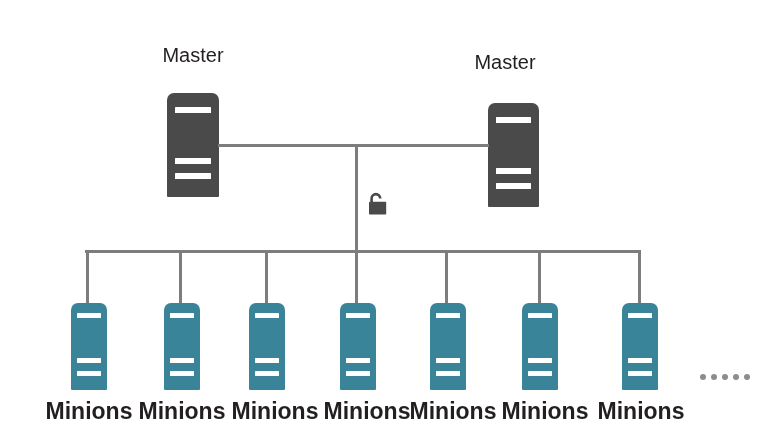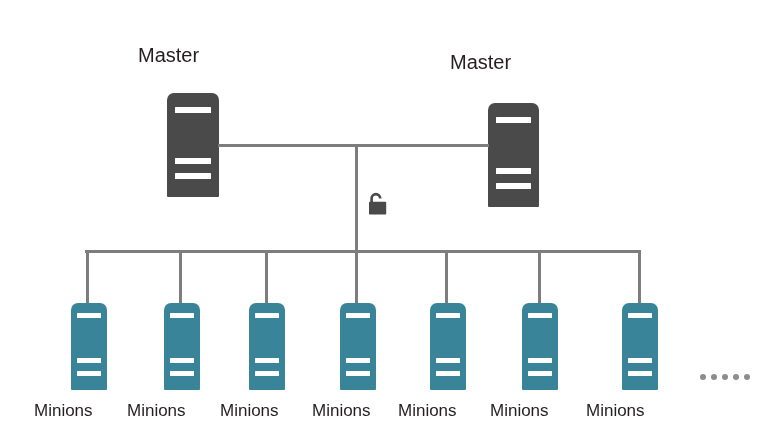--- a/index.html
+++ b/index.html
@@ -18,27 +18,29 @@
     overflow: hidden;
   }
 
   
   .label {
     position: absolute;
     color: #231f20;
     font-size: 19px;
     line-height: 22px;
     white-space: nowrap;
+    text-align: center;
     font-family: "Liberation Sans", sans-serif;
   }
   .master-label {
     font-size: 20px;
   }
   .minion-label {
-    font-size: 17px;
+    font-size: 23px;
+    font-weight: bold;
   }
 
   
   .line-h {
     position: absolute;
     background: #7d7d7d;
     height: 3px;
   }
   .line-v {
     position: absolute;

